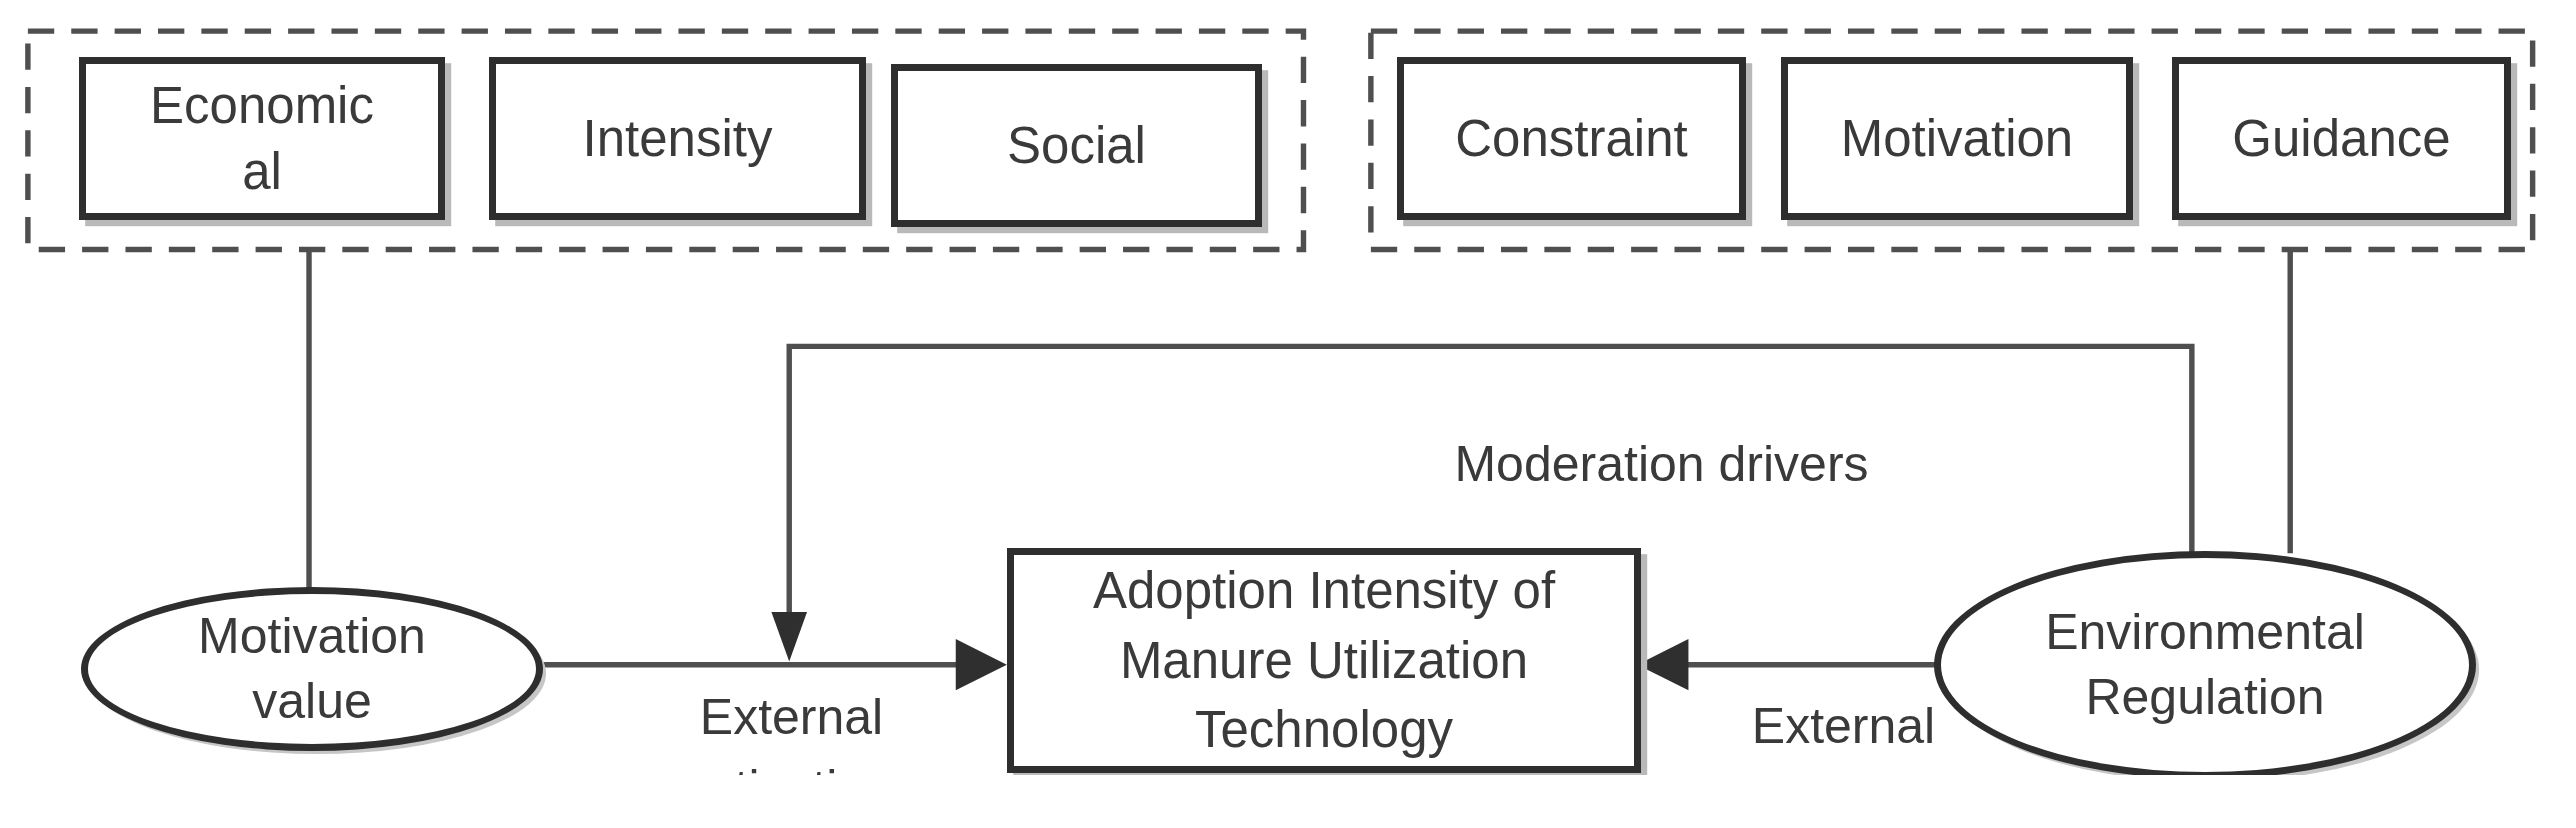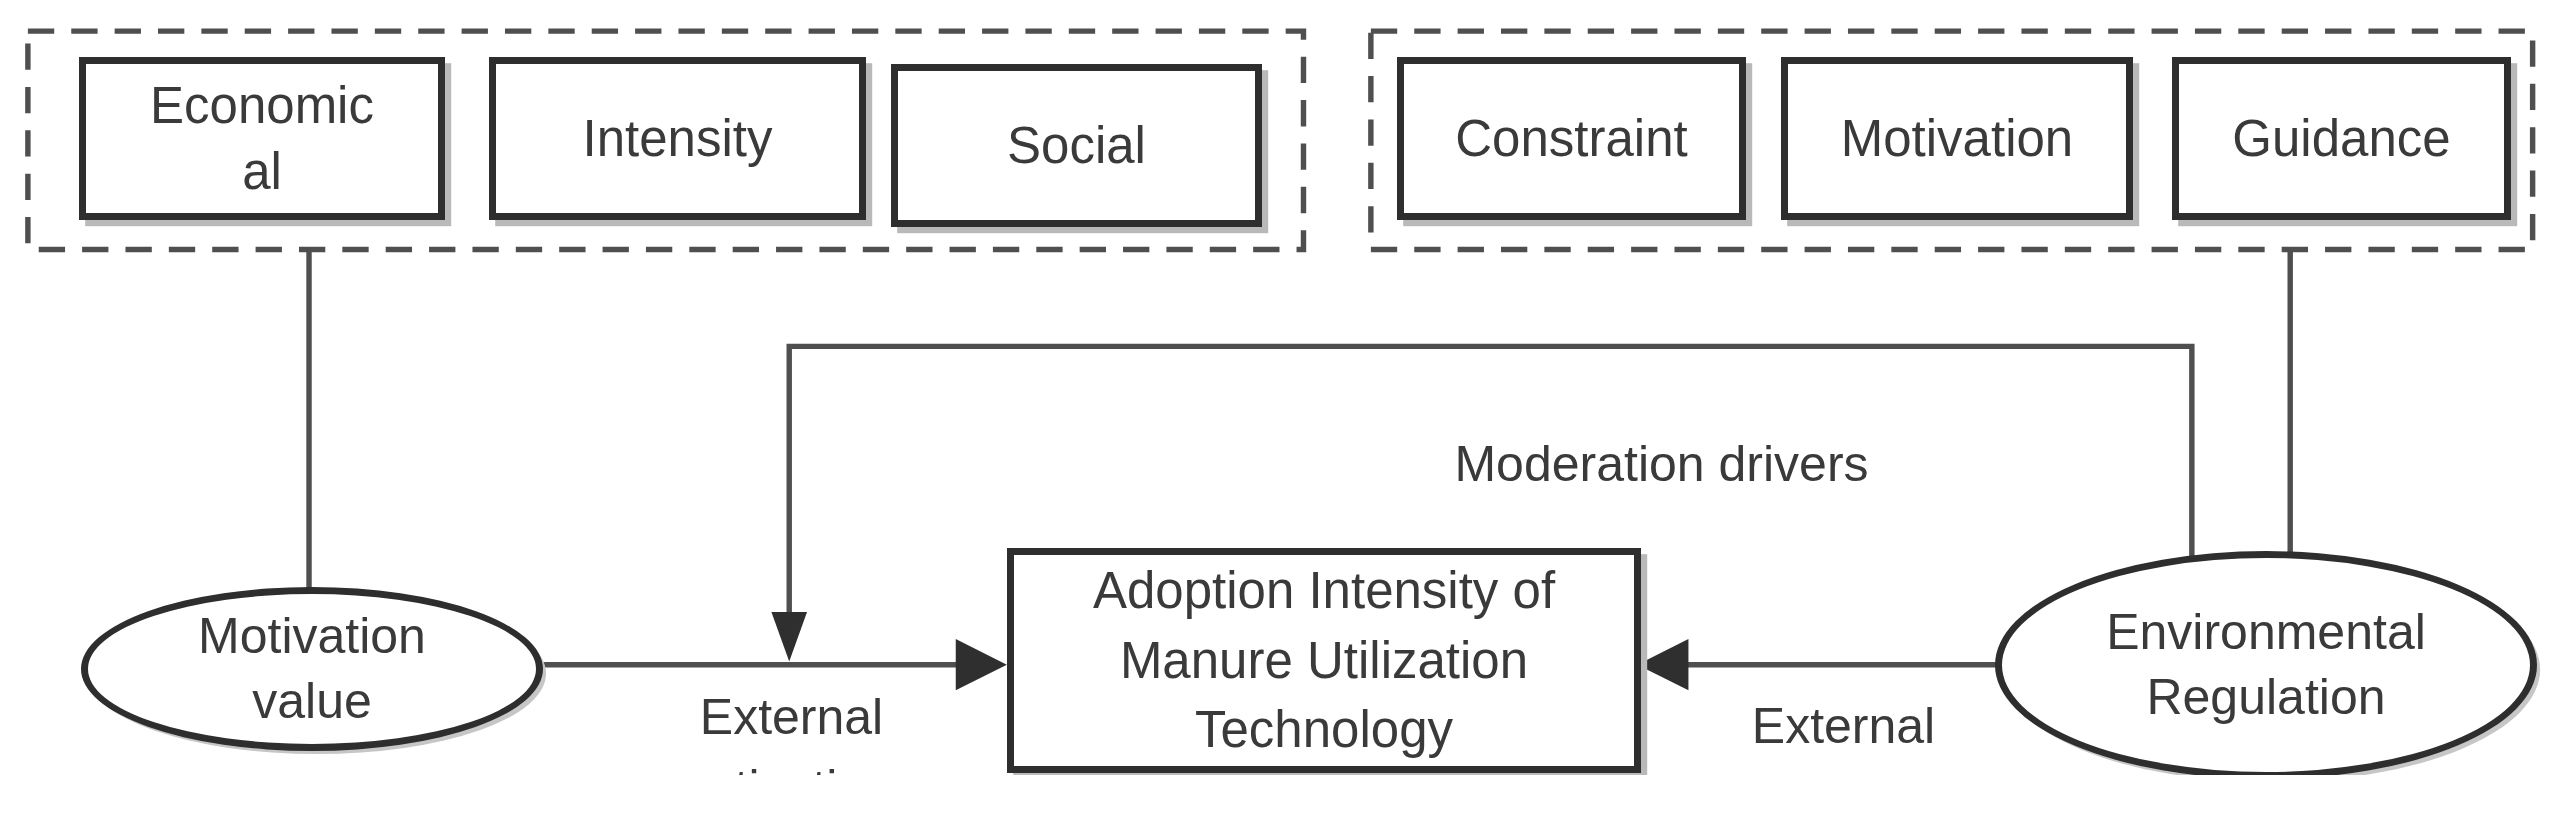--- a/index.html
+++ b/index.html
@@ -109,21 +109,21 @@
 al</div>
   <div class="node-box" style="left:489px; top:57px; width:377px; height:163px;">Intensity</div>
   <div class="node-box" style="left:891px; top:64px; width:371px; height:163px;">Social</div>
 
   <div class="node-box" style="left:1397px; top:57px; width:349px; height:163px;">Constraint</div>
   <div class="node-box" style="left:1781px; top:57px; width:352px; height:163px;">Motivation</div>
   <div class="node-box" style="left:2172px; top:57px; width:339px; height:163px;">Guidance</div>
 
   <div class="node-ellipse" style="left:81px; top:587px; width:462px; height:164px; font-size:50px;">Motivation
 value</div>
-  <div class="node-ellipse" style="left:1995px; top:551px; width:542px; height:228px;">Environmental
+  <div class="node-ellipse" style="left:1934px; top:551px; width:542px; height:228px;">Environmental
 Regulation</div>
 
   <div class="node-box main-box" style="left:1007px; top:548px; width:634px; height:225px;">Adoption Intensity of
 Manure Utilization
 Technology</div>
 
   <div class="edge-label" style="left:1429px; top:429px; width:465px;">Moderation drivers</div>
   <div class="edge-label" style="left:598px; top:682px; width:387px;">External
 motivations</div>
   <div class="edge-label" style="left:1650px; top:691px; width:387px;">External

